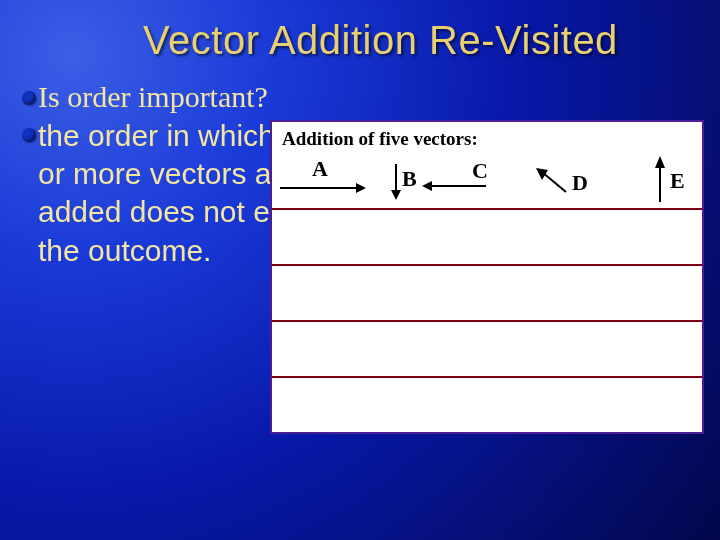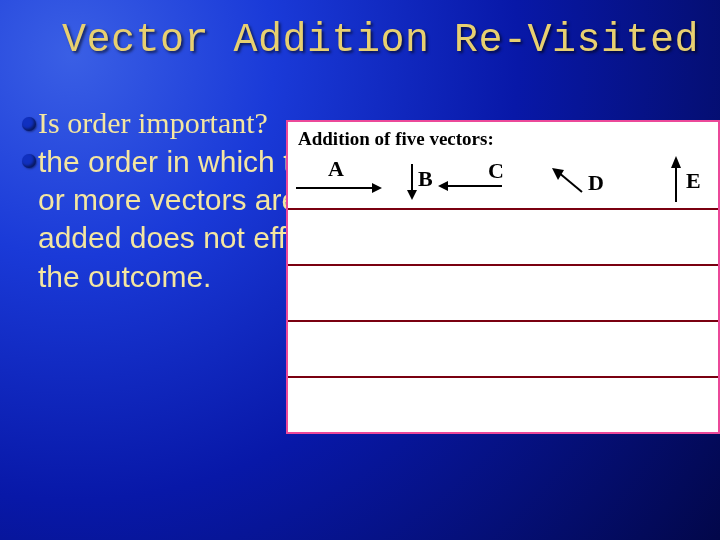--- a/index.html
+++ b/index.html
@@ -5,32 +5,32 @@
   html,body{margin:0;padding:0;}
   body{
     width:720px;height:540px;
     background:radial-gradient(circle at 10% 10%, #3a5fe5 0%, #1a3ad8 25%, #0818a8 55%, #02074a 100%);
     font-family:"Times New Roman", Times, serif;
     overflow:hidden;
     position:relative;
   }
   .title{
     color:#e8d070;
-    font-family:Liberation Mono, monospace;
+    font-family:Liberation Sans, sans-serif;
     font-size:40px;
     text-align:center;
     padding-top:18px;
     letter-spacing:0.5px;
     text-shadow:2px 2px 3px rgba(0,0,0,0.6);
     padding-left:41px;
   }
   .content{
     position:absolute;
     left:22px;
-    top:106px;
+    top:80px;
     width:340px;
     color:#f4e6a0;
   }
   .bullet-row{
     display:flex;
     align-items:flex-start;
     margin-bottom:2px;
   }
   .dot{
     width:14px;height:14px;
@@ -47,26 +47,26 @@
     line-height:1.15;
   }
   .b2{
     font-family:Verdana,Geneva,sans-serif;
     font-size:30px;
     line-height:1.28;
   }
   .b2 .u{}
   .figure{
     position:absolute;
-    left:286px;
+    left:270px;
     top:120px;
     width:430px;
     height:310px;
     background:#ffffff;
-    border:2px solid #ec4899;
+    border:2px solid #4c1d95;
   }
   .fig-caption{
     font-family:"Times New Roman",serif;
     font-weight:bold;
     font-size:19px;
     color:#000;
     padding:6px 0 2px 10px;
   }
   .vec-label{
     position:absolute;

